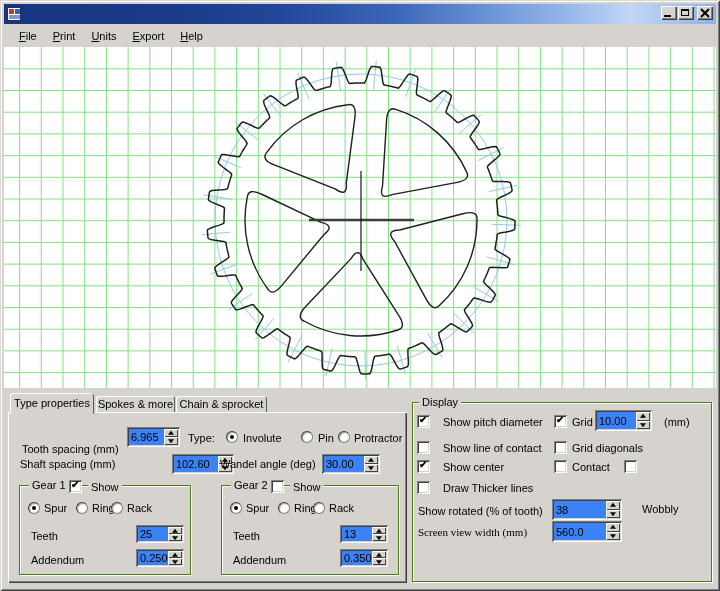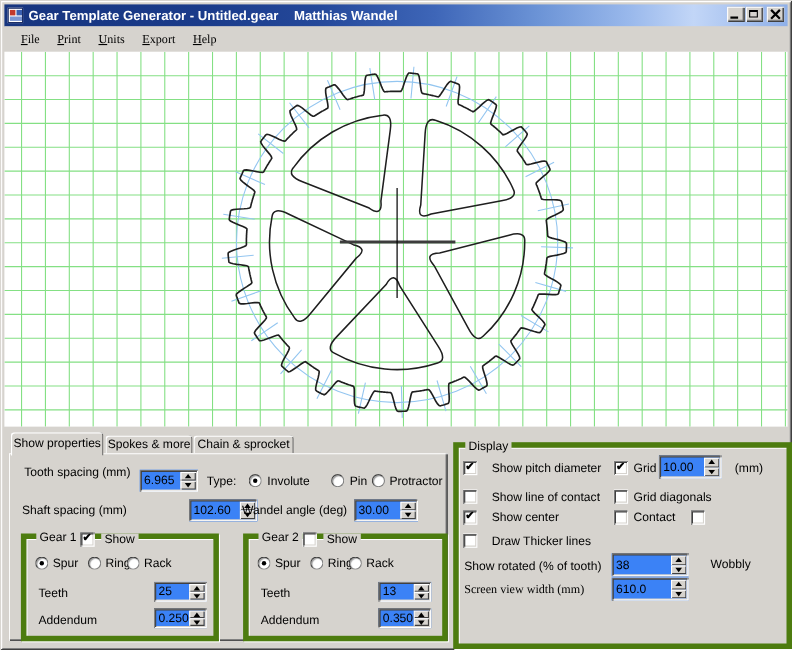--- a/index.html
+++ b/index.html
@@ -20,33 +20,33 @@
   .title-owner{margin-left:14px;}
   .win-btns{position:absolute;right:3px;top:2px;height:15px;display:flex;}
   .wbtn{width:16px;height:14px;margin-left:1px;background:#d6d3ce;position:relative;
        box-shadow:inset 1px 1px 0 #fff,inset -1px -1px 0 #404040,inset -2px -2px 0 #808080;}
   .wbtn.close{margin-left:3px;}
   .glyph-min{position:absolute;left:3px;bottom:3px;width:7px;height:2px;background:#000;}
   .glyph-max{position:absolute;left:3px;top:3px;width:8px;height:7px;border:1px solid #000;border-top:2px solid #000;box-sizing:border-box;}
   .glyph-close{position:absolute;left:3px;top:2px;}
   
   .menubar{position:absolute;left:4px;top:24px;right:4px;height:23px;background:#d6d3ce;display:flex;align-items:center;padding-left:7px;box-sizing:border-box;}
-  .menu-item{padding:3px 8px;white-space:nowrap;font-family:Liberation Serif, serif;}
+  .menu-item{padding:3px 8px;white-space:nowrap;}
   .menu-item u{text-decoration:underline;}
   
   .canvas{position:absolute;left:4px;top:47px;width:712px;height:341px;background:#fff;}
   
   .panel{position:absolute;left:4px;top:388px;width:712px;height:199px;background:#d6d3ce;}
   .tab{position:absolute;background:#d6d3ce;text-align:center;font-size:11px;
        border-top-left-radius:3px;border-top-right-radius:3px;
        box-shadow:inset 1px 1px 0 #fff,inset -1px 0 0 #5a5a5a;}
   .tab.active{z-index:3;}
   .tabpage{position:absolute;left:4px;top:24px;width:399px;height:171px;background:#d6d3ce;
        box-shadow:inset 1px 1px 0 #fff,inset -1px -1px 0 #404040,inset -2px -2px 0 #808080;}
-  .groupbox{position:absolute;border:5px solid #4d7c0f;box-shadow:inset 1px 1px 0 #fff,1px 1px 0 #fff;}
+  .groupbox{position:absolute;border:1px solid #4d7c0f;box-shadow:inset 1px 1px 0 #fff,1px 1px 0 #fff;}
   .legend{position:absolute;top:-7px;background:#d6d3ce;padding:0 3px;line-height:13px;white-space:nowrap;}
   .lbl{position:absolute;white-space:nowrap;line-height:13px;}
   .gray-bg{background:#d6d3ce;padding:0 3px;}
   
   .cb{position:absolute;width:13px;height:13px;background:#fff;box-sizing:border-box;
       box-shadow:inset 1px 1px 0 #808080,inset -1px -1px 0 #fff,inset 2px 2px 0 #404040,inset -2px -2px 0 #d6d3ce;}
   .cb.checked::after{content:"\2714";position:absolute;left:2px;top:-1px;font-size:10px;font-weight:bold;color:#000;}
   .radio{position:absolute;width:12px;height:12px;border-radius:50%;background:#fff;box-sizing:border-box;
       border:1px solid #808080;border-top-color:#404040;border-left-color:#404040;box-shadow:inset 1px 1px 1px rgba(64,64,64,.5);}
   .radio.checked::after{content:"";position:absolute;left:3px;top:3px;width:4px;height:4px;border-radius:50%;background:#000;}
@@ -66,21 +66,20 @@
 <body>
 
 <div class="window">
 
   <div class="titlebar">
     <span class="app-icon">
         <span class="r1"></span>
         <span class="b1"></span>
         <span class="b2"></span>
       </span>
-    <span class="title-text"><span>Gear Template Generator - Untitled.gear</span><span class="title-owner">Matthias Wandel</span></span>
     <span class="win-btns">
       <span class="wbtn">
           <span class="glyph-min"></span>
         </span>
       <span class="wbtn">
           <span class="glyph-max"></span>
         </span>
       <span class="wbtn close">
           <svg class="glyph-close" width="10" height="10" viewBox="0 0 10 10">
             <path d="M1 1 L9 9 M9 1 L1 9" stroke="#000" stroke-width="2"></path>
@@ -108,26 +107,26 @@
         <path d="M393.8,283.0A116 116 0 0 1 299.9,274.0Q291.6,270.0 302.2,259.0L347.0,211.7Q354.5,198.9 359.4,212.9L394.4,267.9Q402.7,280.7 393.8,283.0Z" stroke="#1f1f1f" stroke-width="1.4" fill="none"></path>
         <path d="M263.8,242.0A116 116 0 0 1 243.3,149.9Q244.5,140.8 258.2,147.5L317.1,175.4Q331.6,178.6 319.8,187.7L278.3,237.9Q268.7,249.8 263.8,242.0Z" stroke="#1f1f1f" stroke-width="1.4" fill="none"></path>
         <path d="M262.6,105.6A116 116 0 0 1 343.9,57.7Q352.9,56.1 350.8,71.2L342.3,135.8Q343.8,150.6 331.6,142.1L271.0,118.2Q256.7,112.7 262.6,105.6Z" stroke="#1f1f1f" stroke-width="1.4" fill="none"></path>
         <line x1="305" y1="173" x2="410" y2="173" stroke="#3d3d3d" stroke-width="2.6"></line>
         <line x1="357" y1="124" x2="357" y2="224" stroke="#000" stroke-width="1.1"></line>
       </svg>
   </div>
 
   <div class="panel">
 
-    <div class="tab active" style="left:6px;top:5px;width:84px;height:21px;line-height:20px;">Show properties</div>
+    <div class="tab active" style="left:6px;top:5px;width:84px;height:21px;line-height:20px;">Type properties</div>
     <div class="tab" style="left:92px;top:8px;width:79px;height:16px;line-height:16px;">Spokes &amp; more</div>
     <div class="tab" style="left:172px;top:8px;width:91px;height:16px;line-height:16px;">Chain &amp; sprocket</div>
 
     <div class="tabpage">
-      <span class="lbl" style="left:14px;top:12px;">Tooth spacing (mm)</span>
+      <span class="lbl" style="left:14px;top:31px;">Tooth spacing (mm)</span>
       <span class="spin" style="left:119px;top:15px;width:53px;height:20px;">
         <span class="val">6.965</span>
         <span class="btns">
             <span class="b up"></span>
             <span class="b dn"></span>
           </span>
       </span>
       <span class="lbl" style="left:180px;top:20px;">Type:</span>
       <span class="radio checked" style="left:218px;top:19px;"></span>
       <span class="lbl" style="left:235px;top:20px;">Involute</span>
@@ -245,21 +244,21 @@
       <span class="spin" style="left:139px;top:96px;width:70px;height:21px;">
         <span class="val">38</span>
         <span class="btns">
             <span class="b up"></span>
             <span class="b dn"></span>
           </span>
       </span>
 
       <span class="lbl" style="left:5px;top:123px;font-family:Liberation Serif, serif;">Screen view width (mm)</span>
       <span class="spin" style="left:139px;top:118px;width:70px;height:21px;">
-        <span class="val">610.0</span>
+        <span class="val">560.0</span>
         <span class="btns">
             <span class="b up"></span>
             <span class="b dn"></span>
           </span>
       </span>
     </div>
 
   </div>
 </div>
 

